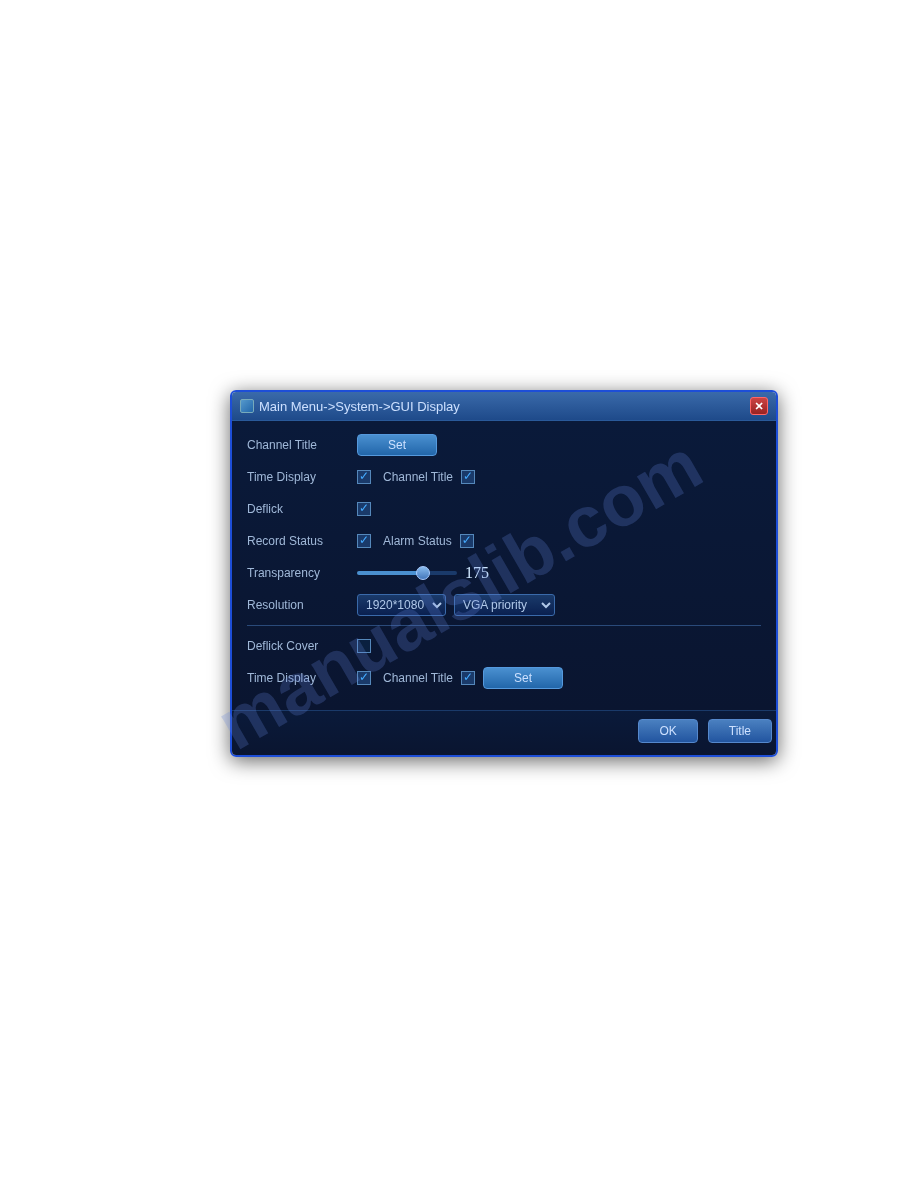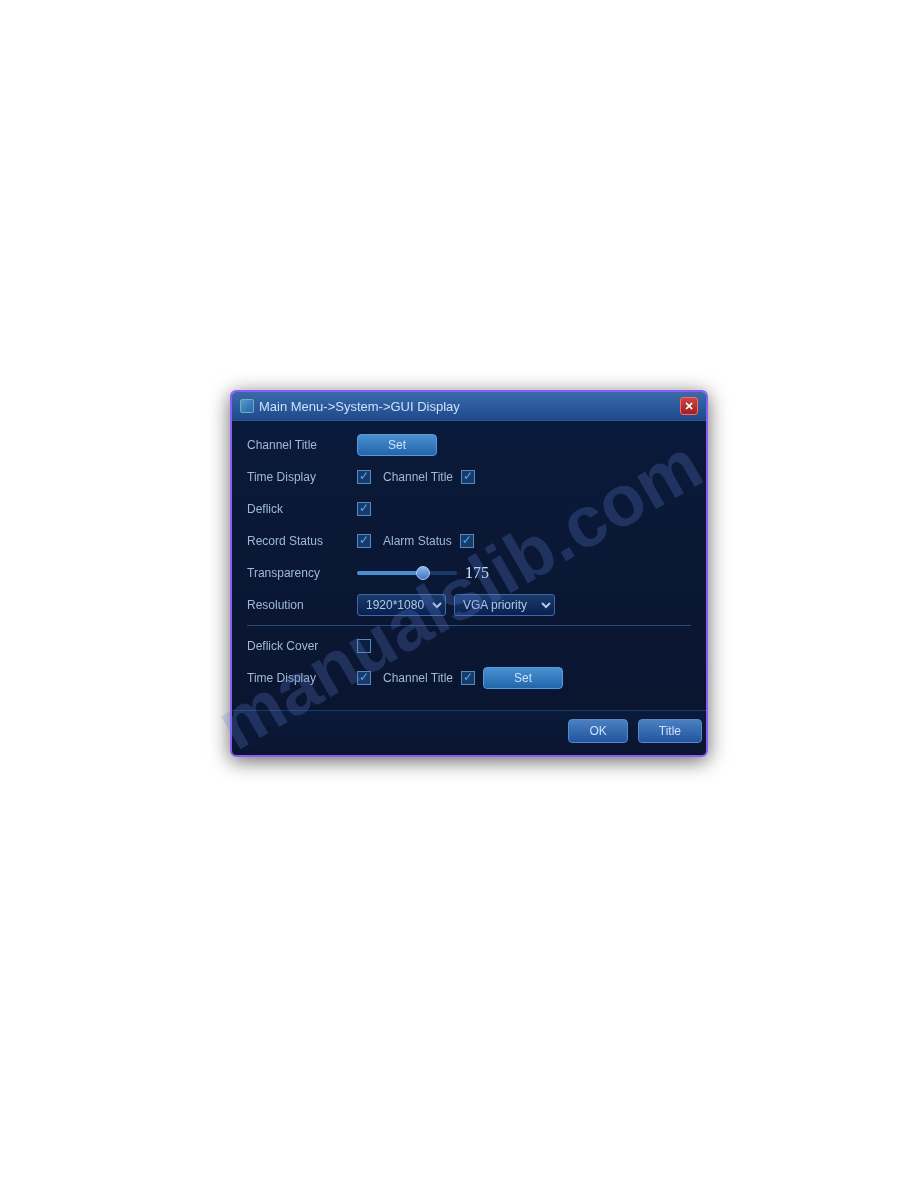--- a/index.html
+++ b/index.html
@@ -30,22 +30,22 @@
       transform: rotate(-30deg);
       user-select: none;
       white-space: nowrap;
     }
 
     
     .dialog-wrapper {
       position: absolute;
       top: 390px;
       left: 230px;
-      width: 478px;
-      border: 2px solid #8b5cf6;
+      width: 548px;
+      border: 2px solid #1d4ed8;
       border-radius: 6px;
       overflow: hidden;
       box-shadow: 0 4px 20px rgba(0,0,0,0.6);
     }
 
     
     .title-bar {
       background: linear-gradient(to bottom, #3a6aaa, #1e4a8a);
       color: #cce0ff;
       font-size: 13px;

